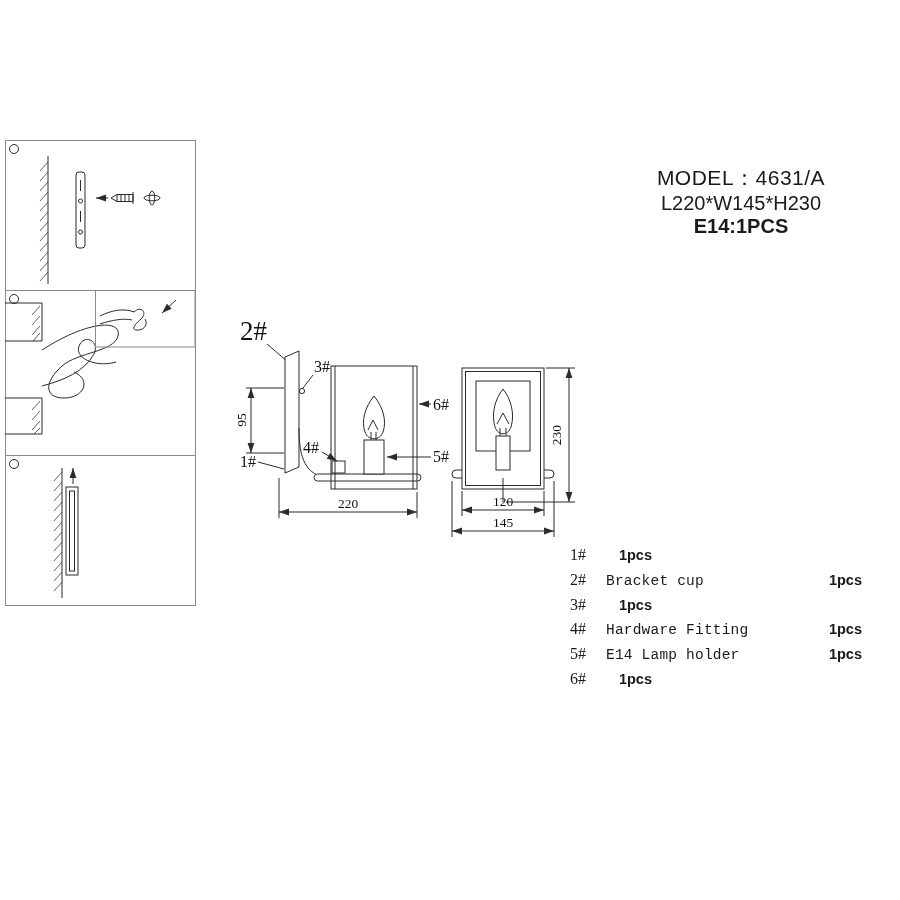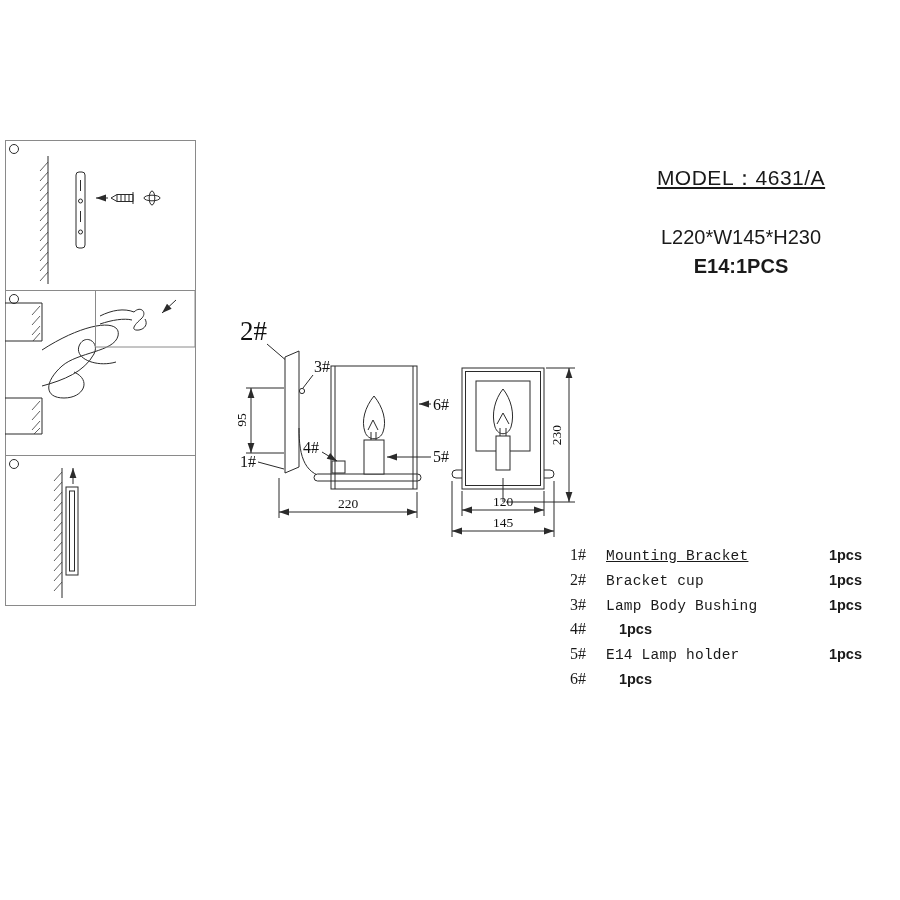--- a/index.html
+++ b/index.html
@@ -1,21 +1,21 @@
 <!DOCTYPE html>
 <html><head>
 <meta charset="utf-8">
 <style>
   html,body{margin:0;padding:0;background:#fff;}
   #page{position:relative;width:900px;height:900px;background:#ffffff;overflow:hidden;
         font-family:"Liberation Sans",sans-serif;color:#1a1a1a;}
   
   .spec-block{position:absolute;left:596px;top:164px;width:290px;text-align:center;}
-  .model-line{font-size:21px;letter-spacing:0.5px;margin-bottom:34px;text-decoration:underline;}
-  .size-line{font-size:20px;margin-bottom:6px;}
+  .model-line{font-size:21px;letter-spacing:0.5px;}
+  .size-line{font-size:20px;}
   .lamp-line{font-size:20px;font-weight:bold;}
   
   .parts-list{position:absolute;left:570px;top:546px;width:292px;}
   .part-row{display:flex;align-items:baseline;height:24.8px;}
   .part-id{width:36px;font-family:"Liberation Serif",serif;font-size:16px;}
   .part-name{flex:1;font-family:"Liberation Mono",monospace;font-size:14.5px;letter-spacing:0.2px;}
   .part-name.u{text-decoration:underline;}
   .part-qty{width:46px;text-align:right;font-family:"Liberation Sans",sans-serif;
             font-size:14.5px;font-weight:600;}
   
@@ -154,35 +154,34 @@
 
   <div class="spec-block">
     <div class="model-line">MODEL：4631/A</div>
     <div class="size-line">L220*W145*H230</div>
     <div class="lamp-line">E14:1PCS</div>
   </div>
 
   <div class="parts-list">
     <div class="part-row">
       <span class="part-id">1#</span>
-      <span class="part-name u">Mounting Bracket</span>
       <span class="part-qty">1pcs</span>
     </div>
     <div class="part-row">
       <span class="part-id">2#</span>
       <span class="part-name">Bracket cup</span>
       <span class="part-qty">1pcs</span>
     </div>
     <div class="part-row">
       <span class="part-id">3#</span>
-      <span class="part-name">Lamp Body Bushing</span>
       <span class="part-qty">1pcs</span>
     </div>
     <div class="part-row">
       <span class="part-id">4#</span>
+      <span class="part-name">Hardware Fitting</span>
       <span class="part-qty">1pcs</span>
     </div>
     <div class="part-row">
       <span class="part-id">5#</span>
       <span class="part-name">E14 Lamp holder</span>
       <span class="part-qty">1pcs</span>
     </div>
     <div class="part-row">
       <span class="part-id">6#</span>
       <span class="part-qty">1pcs</span>

